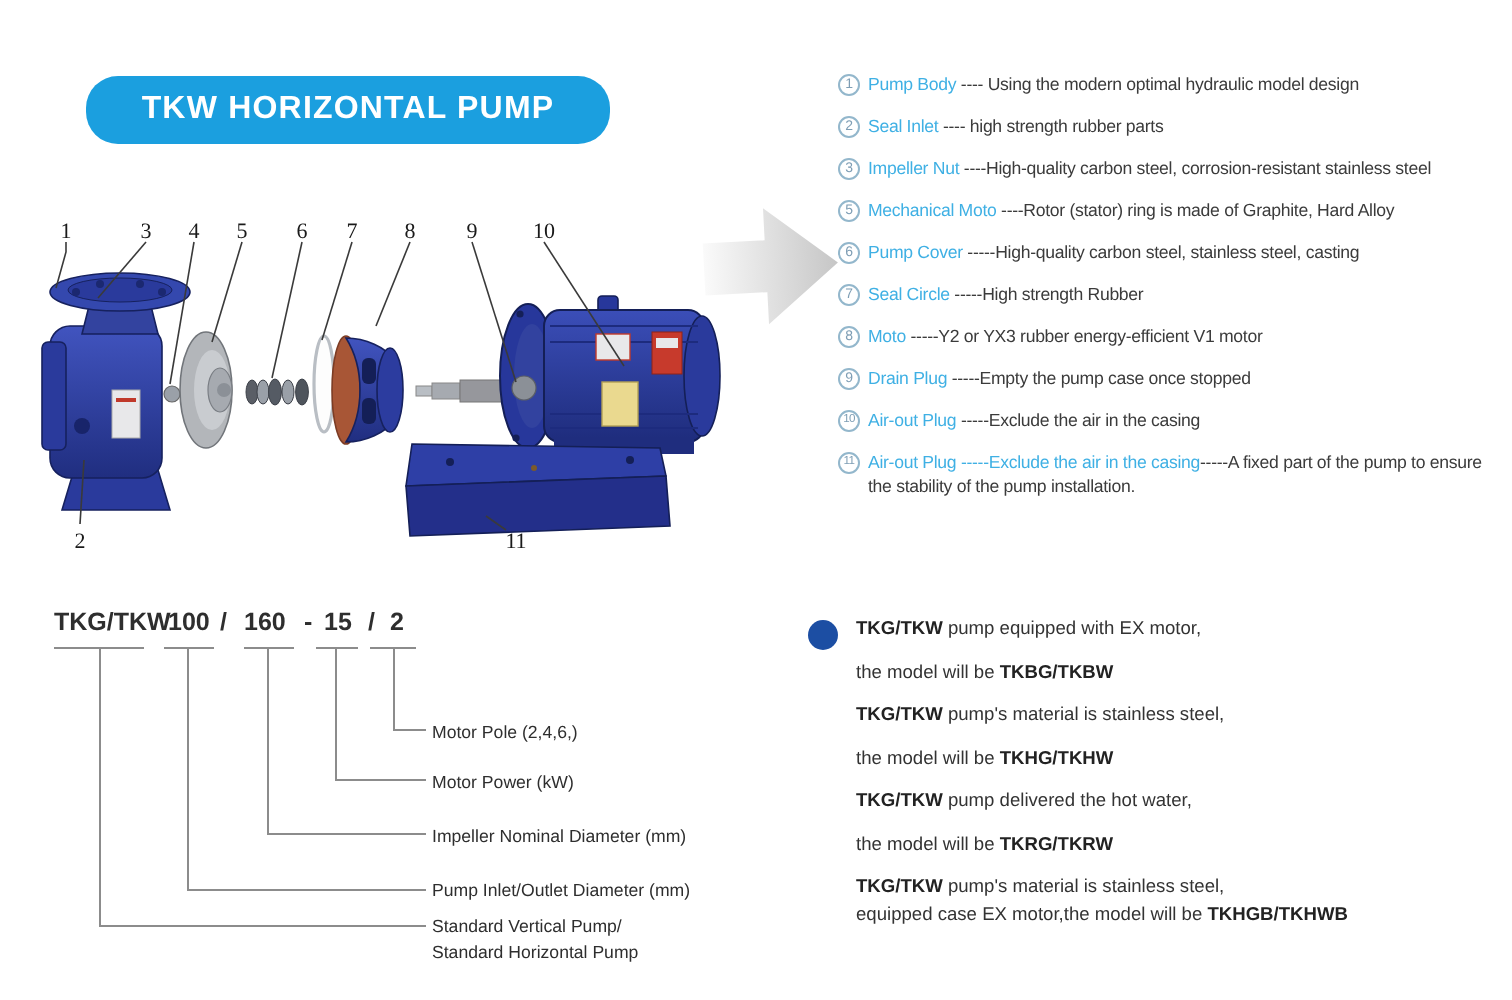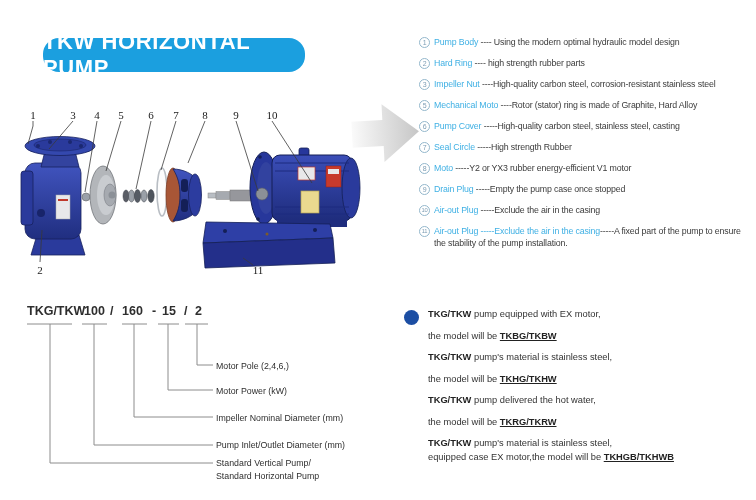--- a/index.html
+++ b/index.html
@@ -2,21 +2,21 @@
 <html><head>
 <meta charset="utf-8">
 <style>
   * { margin:0; padding:0; box-sizing:border-box; }
   html,body { width:756px; height:500px; background:#fff; font-family:"Liberation Sans", sans-serif; }
   .page { position:relative; width:756px; height:500px; background:#fff; overflow:hidden; }
 
   
   .banner { position:absolute; left:43px; top:38px; width:262px; height:34px;
     background:#1b9fdf; border-radius:16px; display:flex; align-items:center; justify-content:center; }
-  .banner span { color:#fff; font-weight:bold; font-size:22px; letter-spacing:0.6px; }
+  .banner span { color:#fff; font-weight:bold; font-size:16px; letter-spacing:0.6px; }
 
   
   .pump-svg { position:absolute; left:15px; top:95px; }
 
   
   .parts { position:absolute; left:419px; top:36px; width:332px; }
   .pitem { display:flex; gap:4px; margin-bottom:9px; font-size:8.8px; letter-spacing:-0.15px; line-height:12px; }
   .pnum { flex:0 0 11px; width:11px; height:11px; border:1px solid #93b7cc; border-radius:50%;
     color:#7d9db4; font-size:7px; line-height:9.5px; text-align:center; margin-top:0.5px; }
   .pnum.two { font-size:5.8px; letter-spacing:-0.3px; }
@@ -28,21 +28,21 @@
   .mcode { font-family:"Liberation Sans", sans-serif; font-size:12.5px; font-weight:bold; fill:#2e2e2e; }
   .mlabel { font-family:"Liberation Sans", sans-serif; font-size:8.8px; fill:#2e2e2e; }
   .mline { stroke:#8c8c8c; stroke-width:1; fill:none; }
 
   
   .vbullet { position:absolute; left:404px; top:310px; width:15px; height:15px; border-radius:50%; background:#1c4ea3; }
   .variants { position:absolute; left:428px; top:308px; width:322px; font-size:9.3px; color:#333; line-height:12px; }
   .vline { margin-bottom:9.5px; }
   .vline.tight { margin-bottom:2px; }
   .vpre { font-weight:bold; color:#222; }
-  .vcode { font-weight:bold; color:#222;text-decoration:underline; }
+  .vcode { font-weight:bold; color:#222; }
 
   
   .cnum { font-family:"Liberation Serif", serif; font-size:11px; fill:#1a1a1a; text-anchor:middle; }
   .leader { stroke:#3a3a3a; stroke-width:0.8; fill:none; }
 </style>
 </head>
 <body>
 
 <div class="page">
 
@@ -169,21 +169,21 @@
     <text class="cnum" x="243" y="179">11</text>
   </svg>
 
   <div class="parts">
     <div class="pitem">
         <span class="pnum">1</span>
         <span class="ptext"><span class="pname">Pump Body</span><span class="pdesc"> ---- Using the modern optimal hydraulic model design</span></span>
       </div>
     <div class="pitem">
         <span class="pnum">2</span>
-        <span class="ptext"><span class="pname">Hard Ring</span><span class="pdesc"> ---- high strength rubber parts</span></span>
+        <span class="ptext"><span class="pname">Seal Inlet</span><span class="pdesc"> ---- high strength rubber parts</span></span>
       </div>
     <div class="pitem">
         <span class="pnum">3</span>
         <span class="ptext"><span class="pname">Impeller Nut</span><span class="pdesc"> ----High-quality carbon steel, corrosion-resistant stainless steel</span></span>
       </div>
     <div class="pitem">
         <span class="pnum">5</span>
         <span class="ptext"><span class="pname">Mechanical Moto</span><span class="pdesc"> ----Rotor (stator) ring is made of Graphite, Hard Alloy</span></span>
       </div>
     <div class="pitem">

